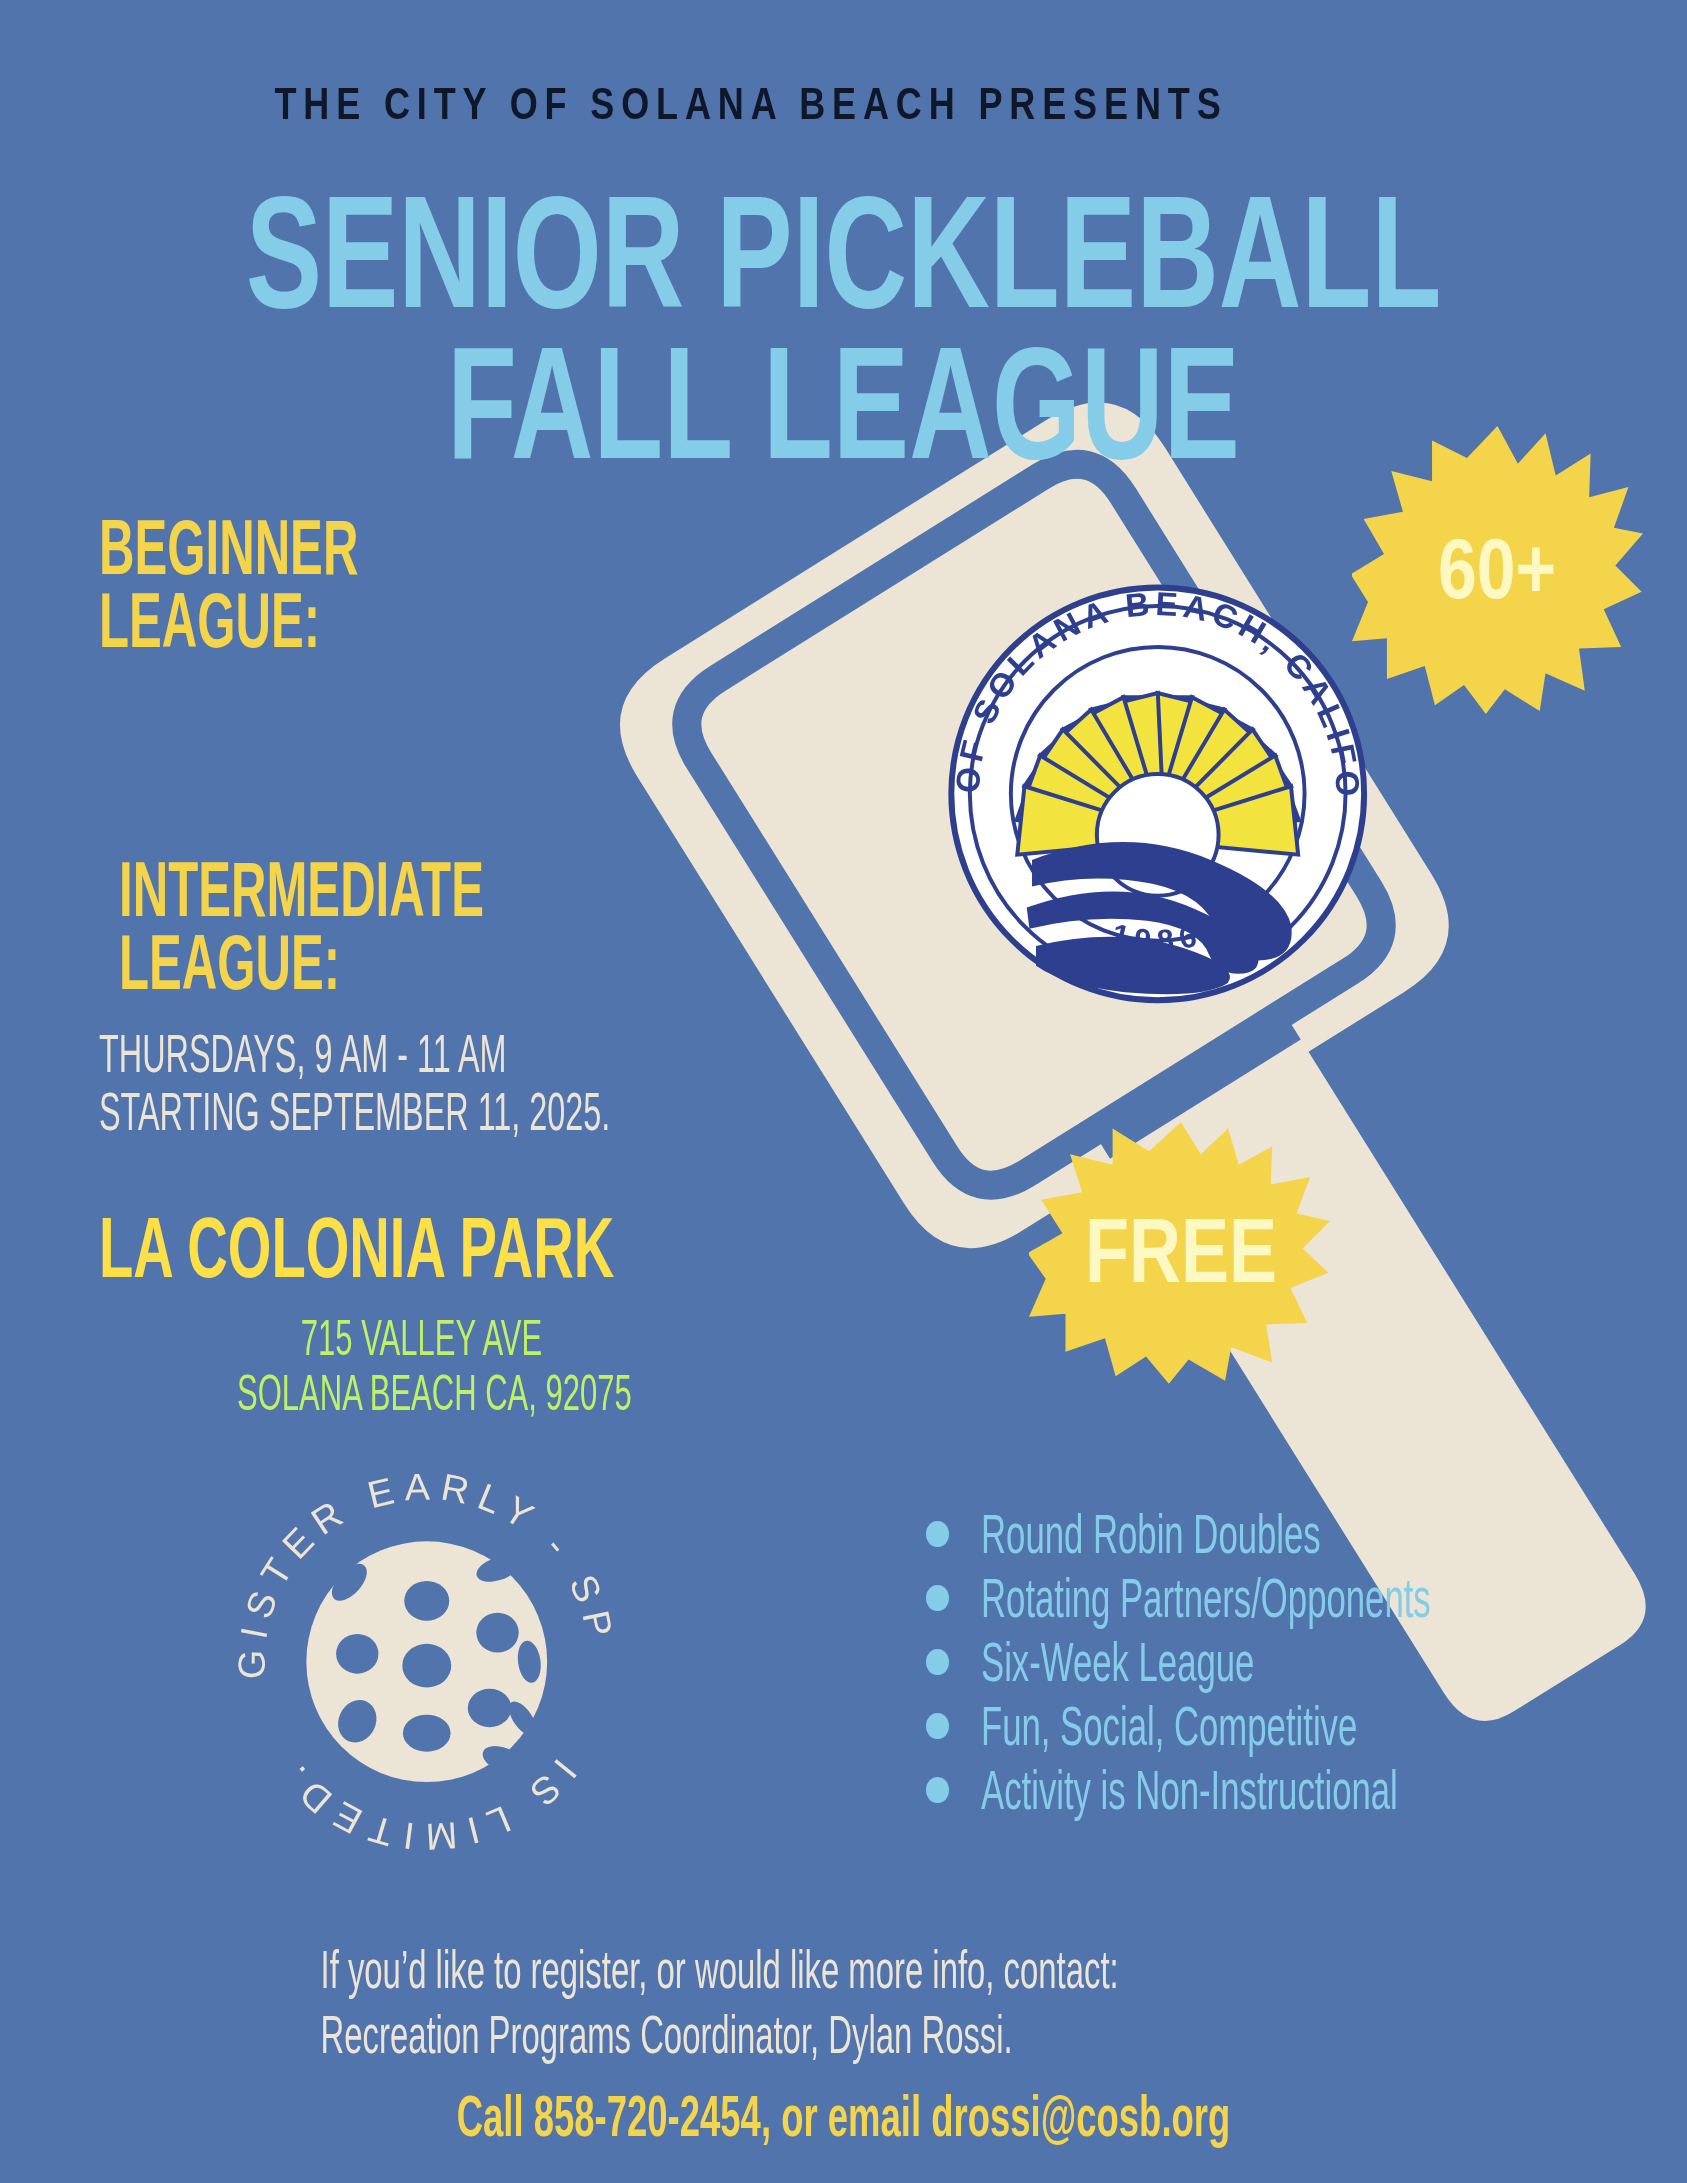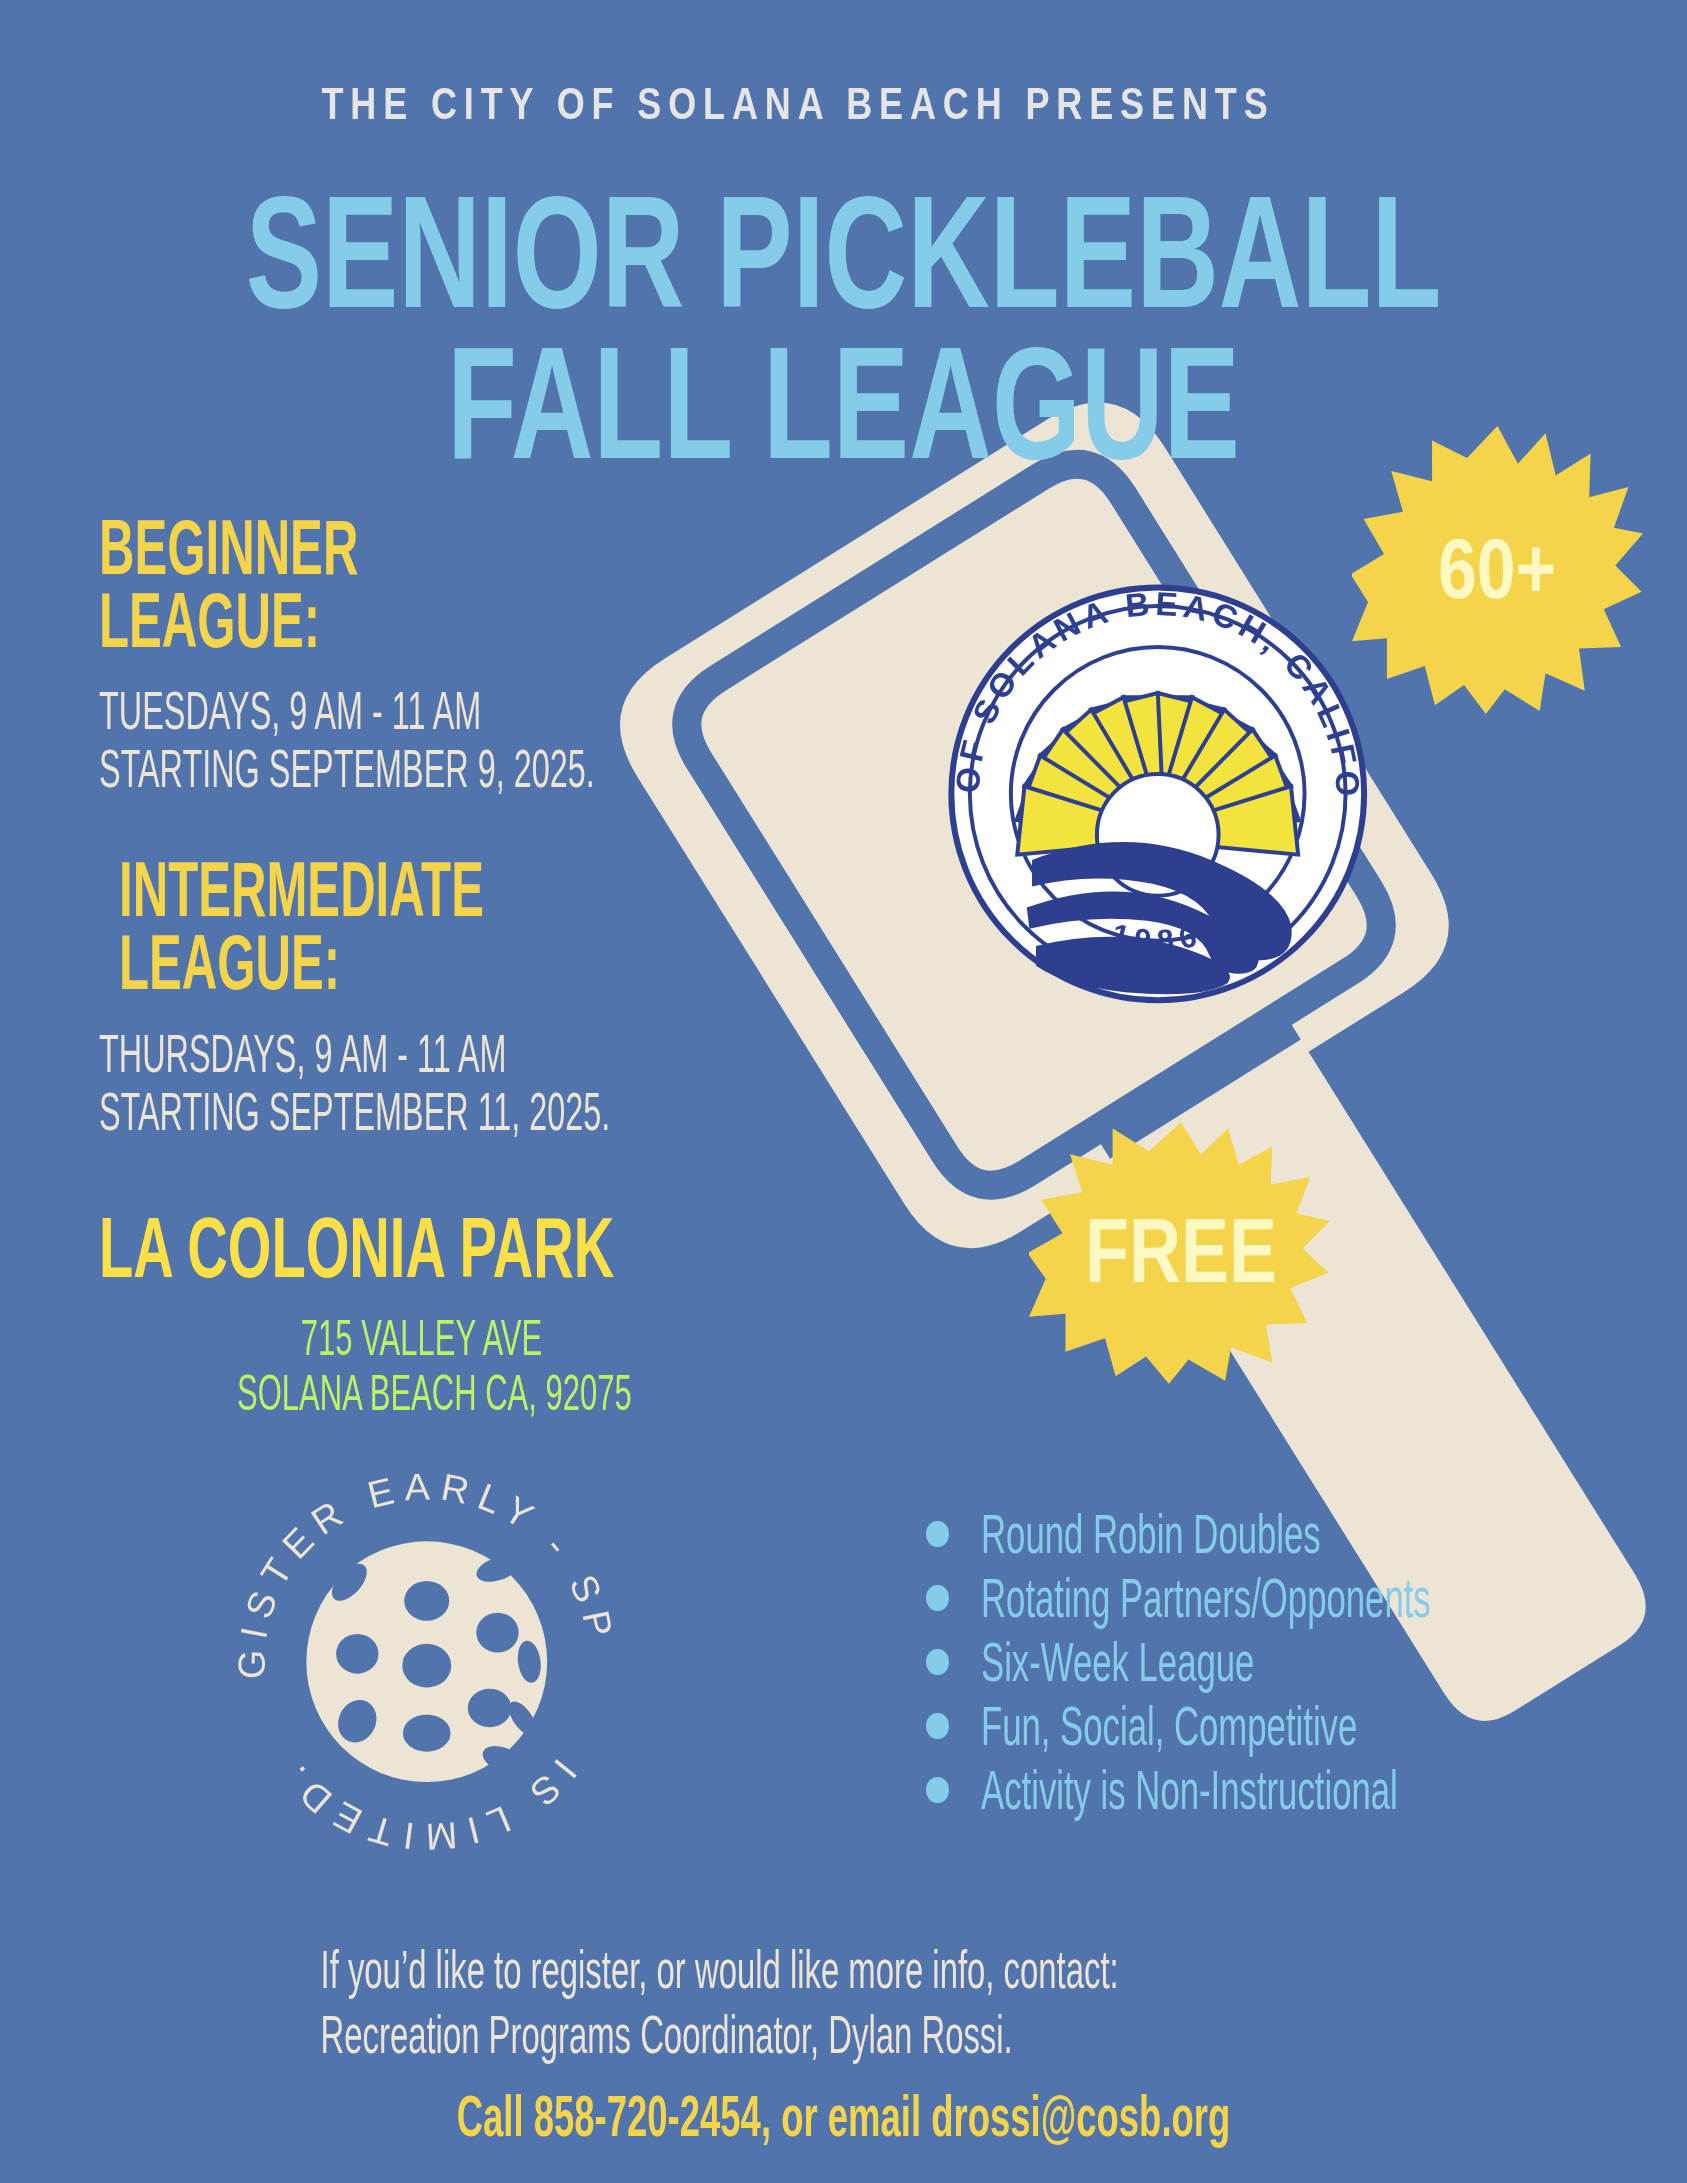--- a/index.html
+++ b/index.html
@@ -16,21 +16,21 @@
     transform:scaleX(.62);
     transform-origin:left center;
     white-space:nowrap;
     display:block;
   }
   .cond.ctr{transform-origin:center center;}
 
   
   #presents{
     position:absolute;top:78px;left:0;width:1502px;text-align:center;
-    color:#e5e5e5;font-size:45px;font-weight:bold;letter-spacing:8.6px;padding-left:47px;
+    color:#0f172a;font-size:45px;font-weight:bold;letter-spacing:8.6px;
   }
   #presents .cond{transform:scaleX(.80);transform-origin:center center;}
 
   #title1{
     position:absolute;top:173px;left:0;width:1687px;text-align:center;
     color:#84cce8;font-size:159px;font-weight:bold;line-height:1;
   }
   #title2{
     position:absolute;top:324px;left:0;width:1687px;text-align:center;
     color:#84cce8;font-size:159px;font-weight:bold;line-height:1;
@@ -231,24 +231,20 @@
     <span class="cond">SENIOR PICKLEBALL</span>
   </div>
   <div id="title2">
     <span class="cond">FALL LEAGUE</span>
   </div>
 
   <div id="beg" class="lbl">
     <span class="cond">BEGINNER</span>
     <span class="cond">LEAGUE:</span>
   </div>
-  <div id="begsub" class="sub">
-    <span class="cond">TUESDAYS, 9 AM - 11 AM</span>
-    <span class="cond">STARTING SEPTEMBER 9, 2025.</span>
-  </div>
 
   <div id="int" class="lbl">
     <span class="cond">INTERMEDIATE</span>
     <span class="cond">LEAGUE:</span>
   </div>
   <div id="intsub" class="sub">
     <span class="cond">THURSDAYS, 9 AM - 11 AM</span>
     <span class="cond">STARTING SEPTEMBER 11, 2025.</span>
   </div>
 

